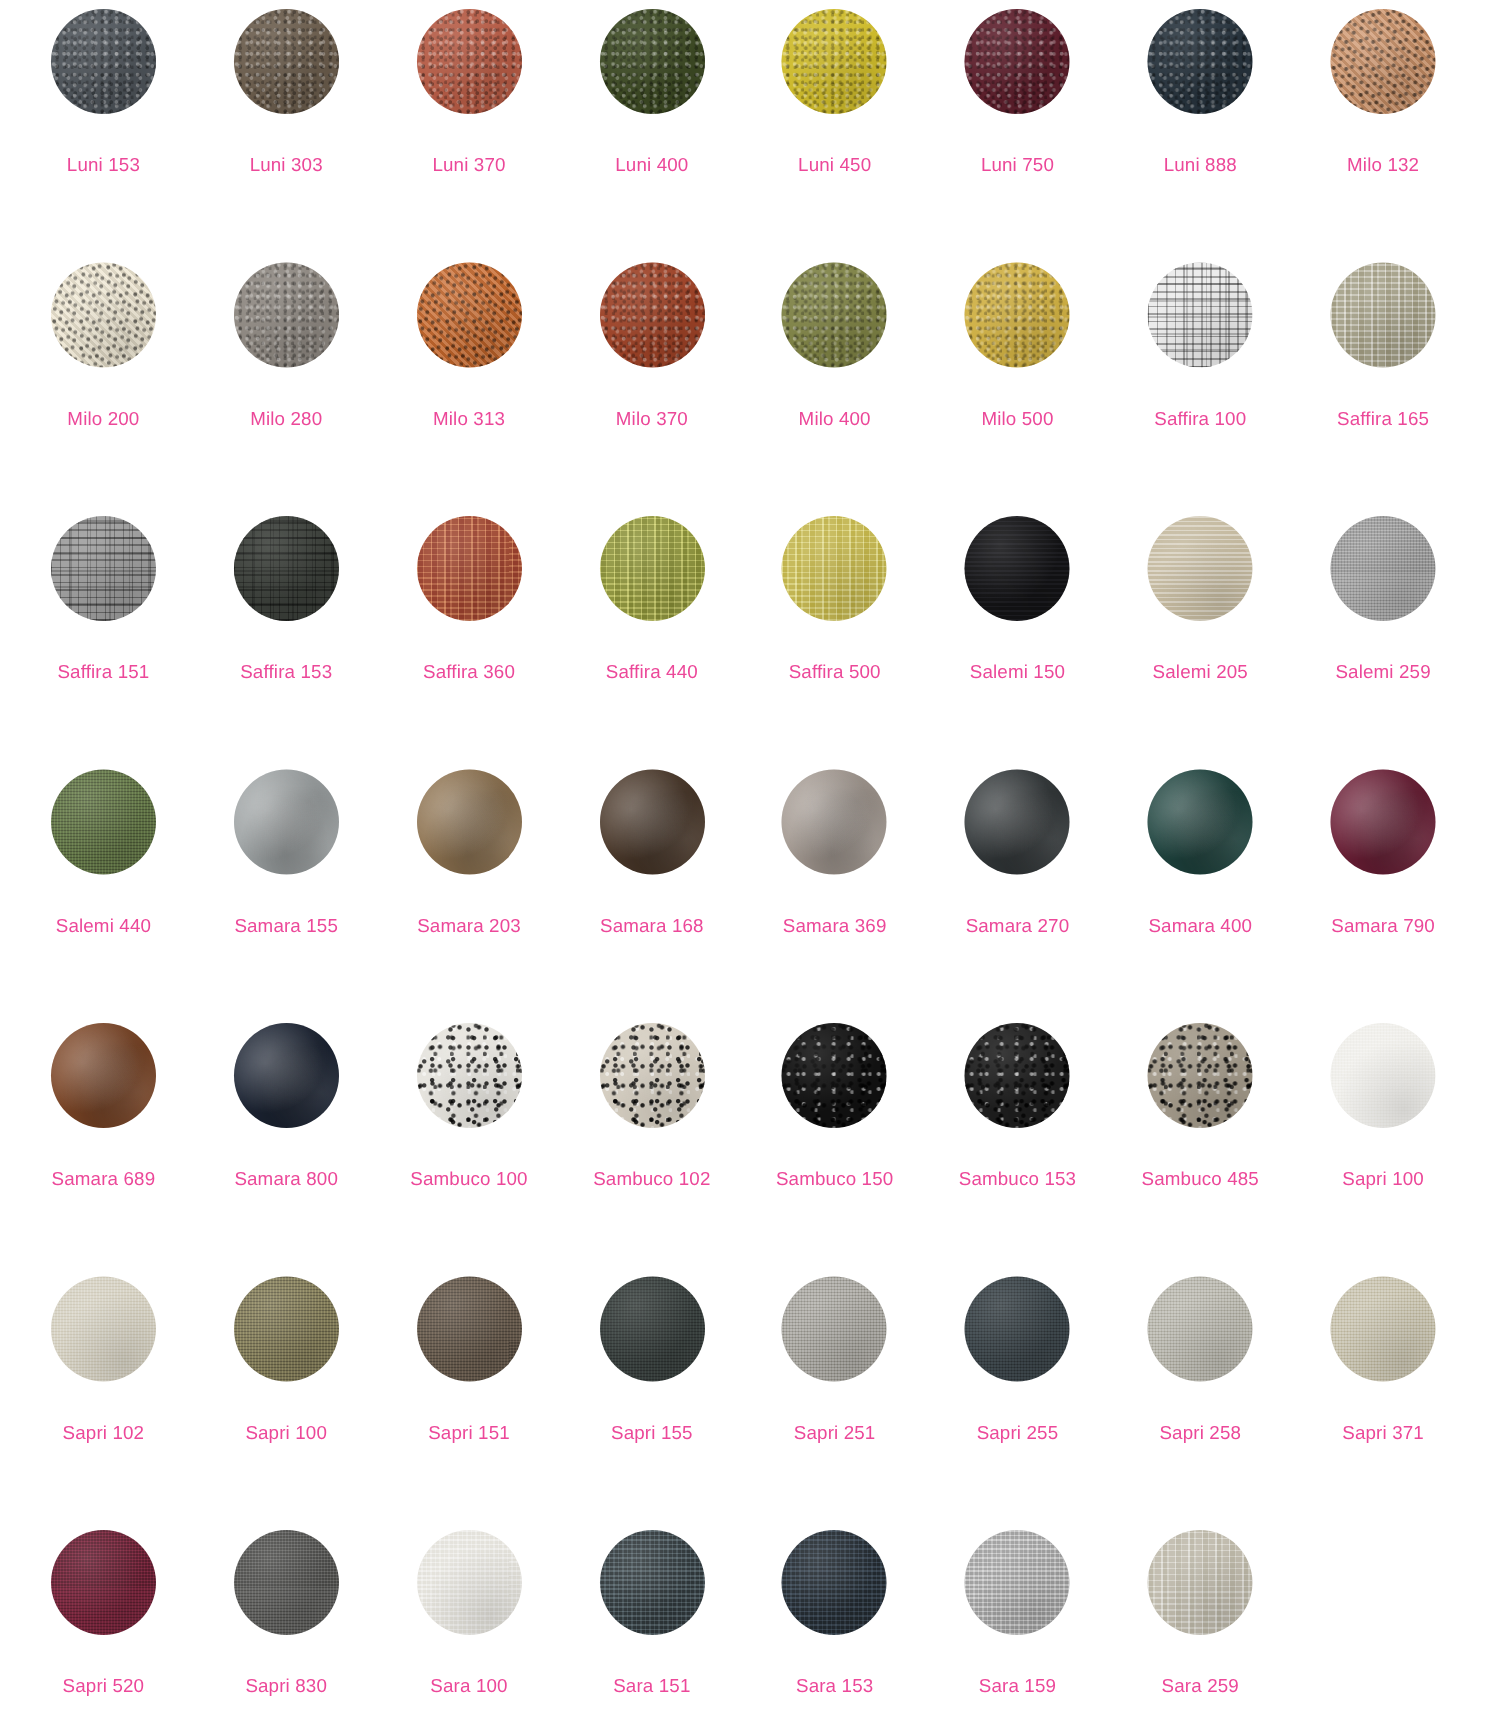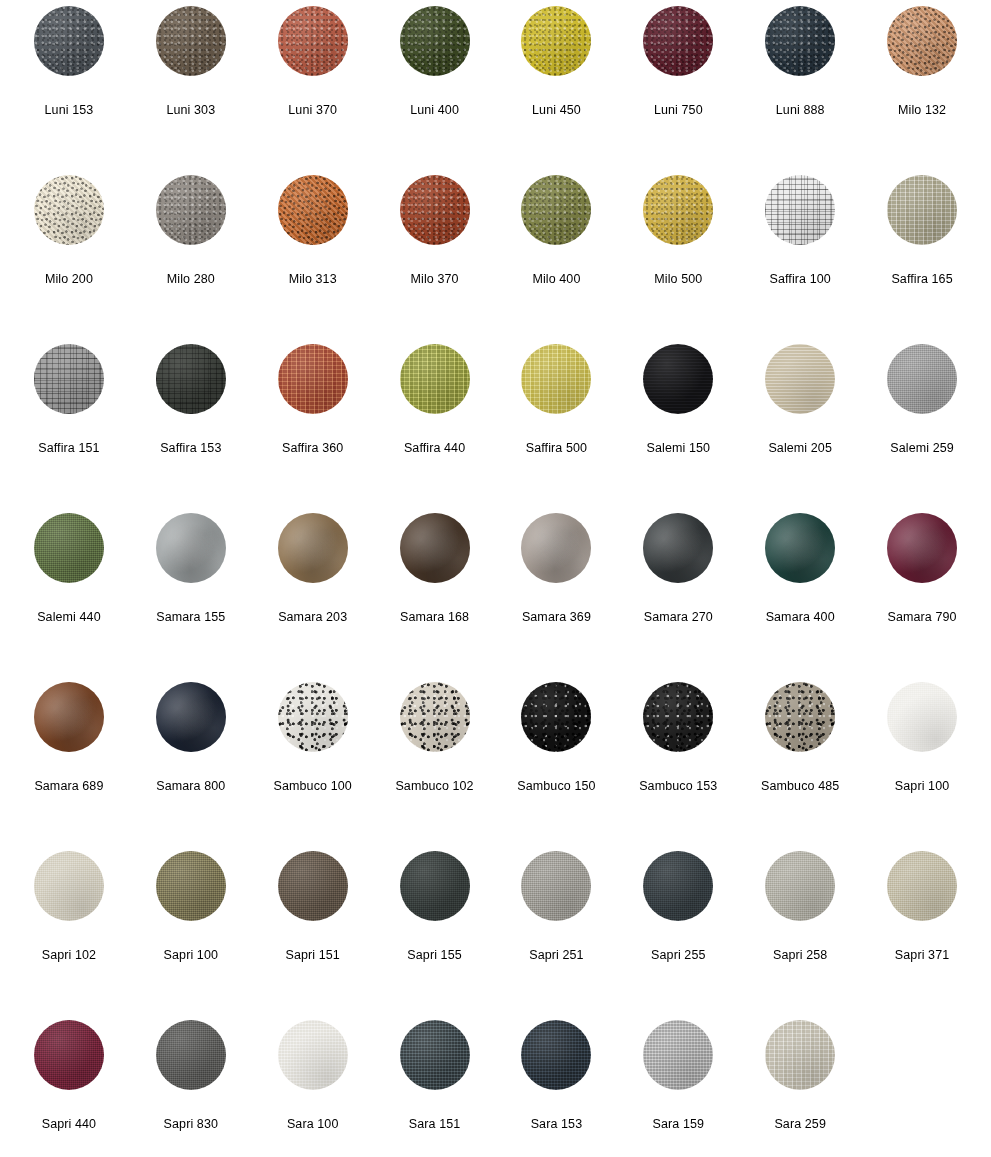--- a/index.html
+++ b/index.html
@@ -161,21 +161,21 @@
       radial-gradient(circle at 70% 35%, rgba(0,0,0,0.30) 0 1px, rgba(0,0,0,0) 1.5px),
       radial-gradient(circle at 45% 75%, rgba(255,255,255,0.26) 0 1px, rgba(255,255,255,0) 1.5px),
       radial-gradient(circle at 85% 80%, rgba(0,0,0,0.26) 0 1px, rgba(0,0,0,0) 1.5px);
     background-size: 7px 7px, 6px 6px, 8px 8px, 5px 5px;
   }
 
   .swatch-label {
     margin-top: 28px;
     font-size: 12.5px;
     line-height: 1.1;
-    color: #000000;
+    color: #ec4899;
     letter-spacing: 0.1px;
     text-align: left;
     white-space: nowrap;
   }
 </style>
 </head>
 <body>
 
 <main id="swatch-grid">
     <div class="swatch-cell">
@@ -463,21 +463,21 @@
     <div class="swatch-cell">
       <div class="swatch-disc-wrap">
         <div class="swatch-disc tex-weave" style="background-color: rgb(194, 188, 166);"></div>
       </div>
       <div class="swatch-label">Sapri 371</div>
     </div>
     <div class="swatch-cell">
       <div class="swatch-disc-wrap">
         <div class="swatch-disc tex-weave" style="background-color: rgb(109, 36, 56);"></div>
       </div>
-      <div class="swatch-label">Sapri 440</div>
+      <div class="swatch-label">Sapri 520</div>
     </div>
     <div class="swatch-cell">
       <div class="swatch-disc-wrap">
         <div class="swatch-disc tex-weave" style="background-color: rgb(90, 90, 88);"></div>
       </div>
       <div class="swatch-label">Sapri 830</div>
     </div>
     <div class="swatch-cell">
       <div class="swatch-disc-wrap">
         <div class="swatch-disc tex-linen" style="background-color: rgb(233, 231, 226);"></div>

